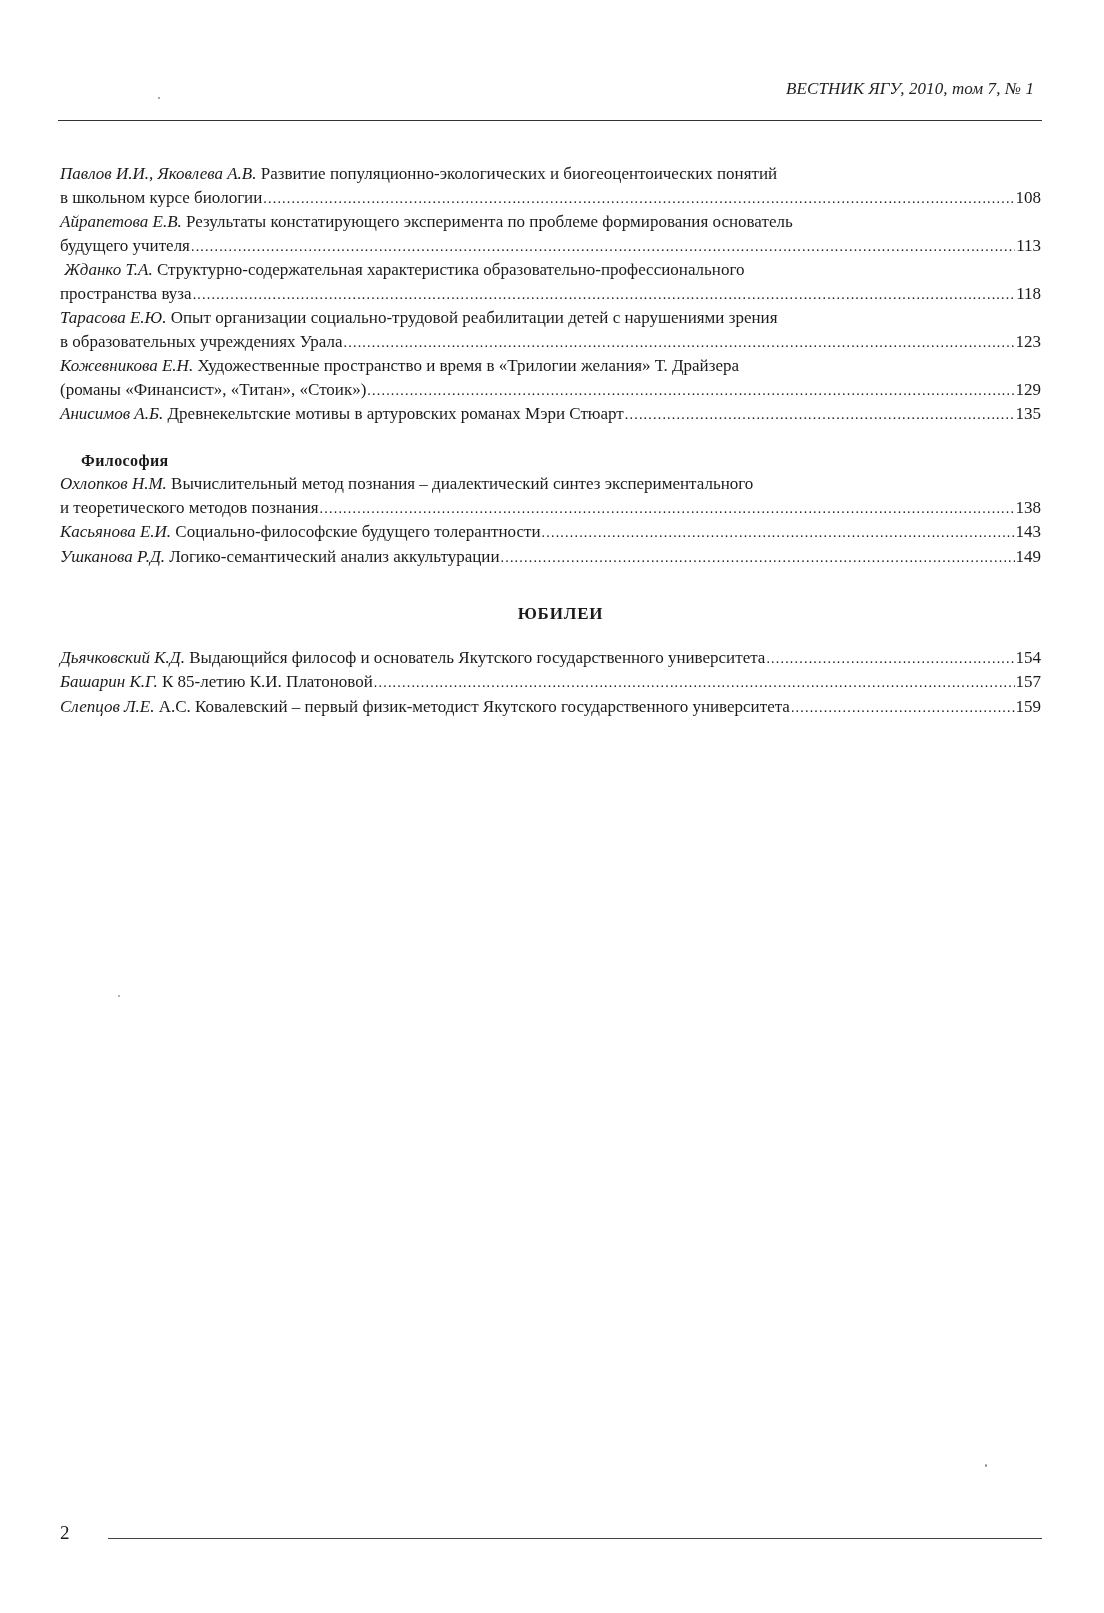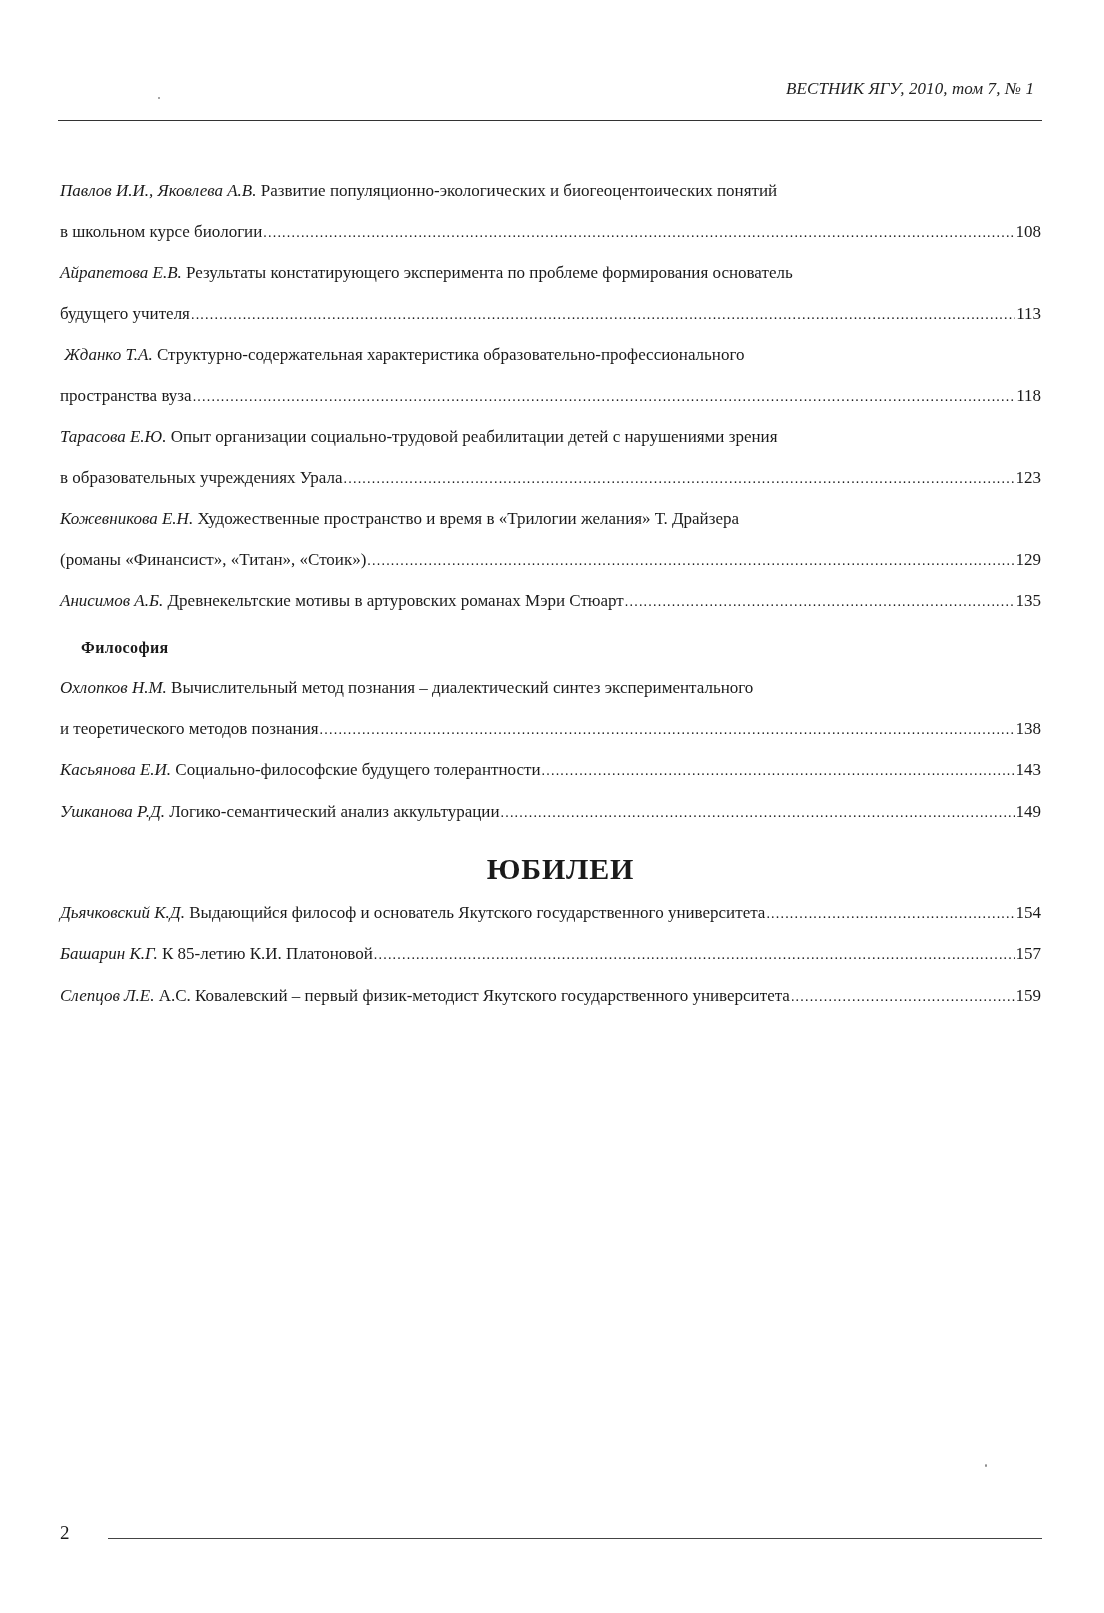--- a/index.html
+++ b/index.html
@@ -37,21 +37,20 @@
       left: 60px;
       top: 162px;
       width: 981px;
       font-size: 17px;
       line-height: 23.5px;
     }
     .entry-line {
       display: flex;
       align-items: baseline;
       white-space: nowrap;
-      margin-top: 17px;
     }
     .entry-line .text {
       flex: 0 0 auto;
     }
     .entry-line .author {
       font-style: italic;
     }
     .entry-line .leader {
       flex: 1 1 auto;
       overflow: hidden;
@@ -69,21 +68,21 @@
     .section-title {
       font-weight: bold;
       font-size: 16px;
       letter-spacing: 0.4px;
       padding-left: 21px;
       margin-top: 22px;
     }
     .big-section {
       text-align: center;
       font-weight: bold;
-      font-size: 30px;
+      font-size: 17px;
       letter-spacing: 0.8px;
       margin-top: 33px;
       margin-bottom: 20px;
       padding-left: 20px;
     }
     .foot-num {
       position: absolute;
       left: 60px;
       top: 1522px;
       font-size: 19px;

